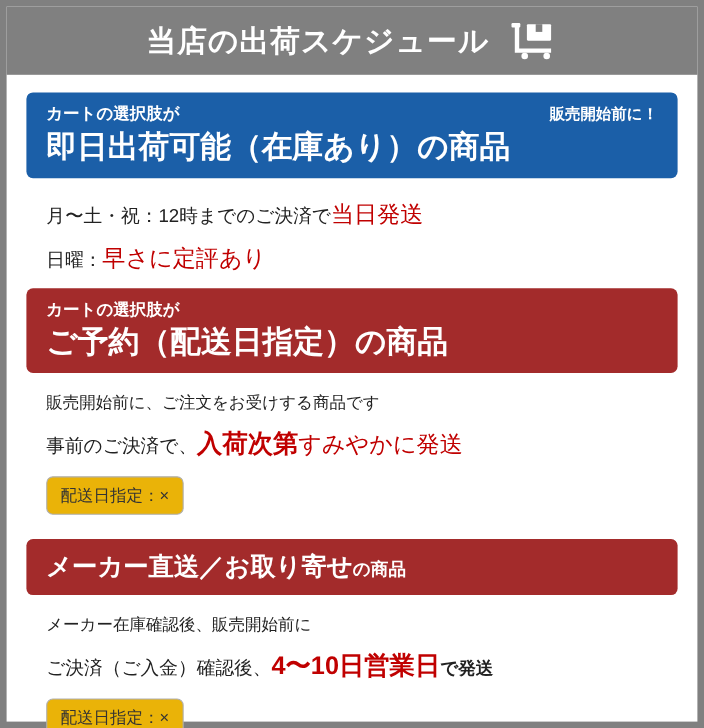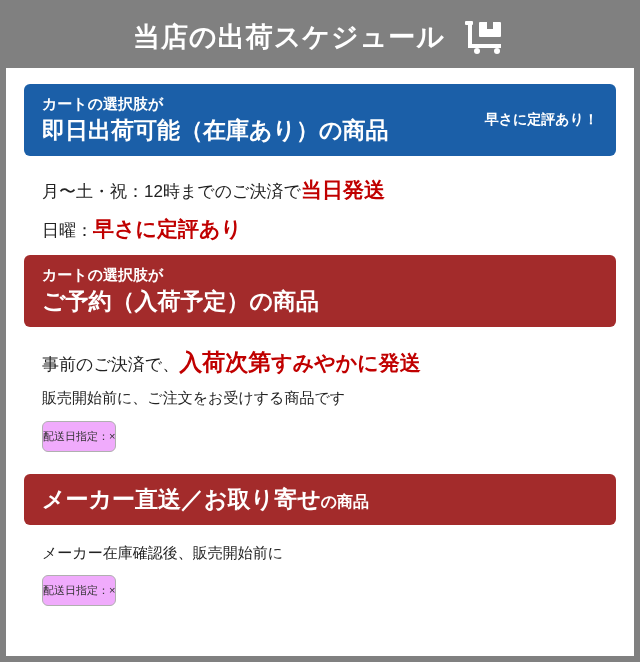--- a/index.html
+++ b/index.html
@@ -46,33 +46,32 @@
   }
   
   .content {
     padding: 16px 18px 0 18px;
   }
   .band {
     border-radius: 6px;
     color: #ffffff;
     padding: 11px 18px;
     display: flex;
-    align-items: center;
     justify-content: space-between;
   }
   .band-blue { background: #1b5fa8; }
   .band-red  { background: #a32b2b; }
   .band-left { line-height: 1.25; }
   .band-small {
     font-size: 15px;
     font-weight: bold;
     display: block;
   }
   .band-big {
-    font-size: 23px;
+    font-size: 28px;
     font-weight: bold;
     display: block;
     margin-top: 2px;
     white-space: nowrap;
   }
   .band-note {
     font-size: 14px;
     font-weight: bold;
     white-space: nowrap;
     padding-left: 10px;
@@ -91,45 +90,45 @@
     padding: 14px 10px 6px 18px;
   }
   .line {
     font-size: 17px;
     line-height: 1.9;
     color: #222222;
     white-space: nowrap;
   }
   .line .em-red {
     color: #c00000;
-    font-weight: bold;
+    font-weight: normal;
     font-size: 21px;
   }
   .line .em-red-lg {
     color: #c00000;
     font-weight: bold;
     font-size: 23px;
   }
   .line .small-dark {
     font-size: 16px;
     color: #222222;
     font-weight: bold;
   }
   .line.small {
     font-size: 15px;
   }
   .tag {
     display: inline-block;
     border: 1px solid #b0b0b0;
     border-radius: 6px;
-    padding: 7px 0;
-    font-size: 11px;
+    padding: 7px 12px;
+    font-size: 15px;
     color: #333333;
     margin-top: 8px;
-    background: #f0abfc;
+    background: #eab308;
     white-space: nowrap;
   }
   .spacer-md { height: 16px; }
 </style>
 </head>
 <body>
 
 <div class="page">
 
   <div class="header">
@@ -146,60 +145,63 @@
     </span>
   </div>
 
   <div class="content">
 
     <div class="band band-blue">
       <div class="band-left">
         <span class="band-small">カートの選択肢が</span>
         <span class="band-big">即日出荷可能（在庫あり）の商品</span>
       </div>
-      <div class="band-note">早さに定評あり！</div>
+      <div class="band-note">販売開始前に！</div>
     </div>
 
     <div class="detail">
       <div class="line">
         <span>月〜土・祝：12時までのご決済で</span><span class="em-red">当日発送</span>
       </div>
       <div class="line">
         <span>日曜：</span><span class="em-red">早さに定評あり</span>
       </div>
     </div>
 
     <div class="band band-red">
       <div class="band-left">
         <span class="band-small">カートの選択肢が</span>
-        <span class="band-big">ご予約（入荷予定）の商品</span>
+        <span class="band-big">ご予約（配送日指定）の商品</span>
       </div>
       <div class="band-note"></div>
     </div>
 
     <div class="detail">
-      <div class="line">
-        <span>事前のご決済で、</span><span class="em-red-lg">入荷次第</span><span class="em-red">すみやかに発送</span>
-      </div>
       <div class="line small">
         <span>販売開始前に、ご注文をお受けする商品です</span>
+      </div>
+      <div class="line">
+        <span>事前のご決済で、</span><span class="em-red-lg">入荷次第</span><span class="em-red">すみやかに発送</span>
       </div>
       <div class="tag">配送日指定：×</div>
     </div>
 
     <div class="spacer-md"></div>
 
     <div class="band band-red">
       <div class="band-left">
         <span class="band-single"><span>メーカー直送／お取り寄せ</span><span class="suffix">の商品</span></span>
       </div>
       <div class="band-note"></div>
     </div>
 
     <div class="detail">
       <div class="line small">
         <span>メーカー在庫確認後、販売開始前に</span>
       </div>
+      <div class="line">
+        <span>ご決済（ご入金）確認後、</span><span class="em-red-lg">4〜10日営業日</span><span class="small-dark">で発送</span>
+      </div>
       <div class="tag">配送日指定：×</div>
     </div>
 
   </div>
 </div>
 
 </body></html>

